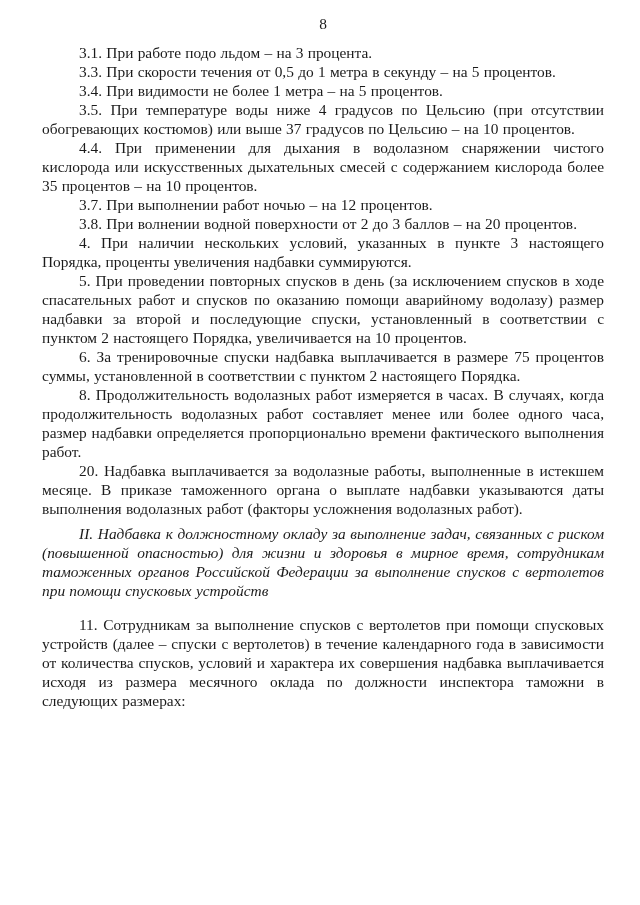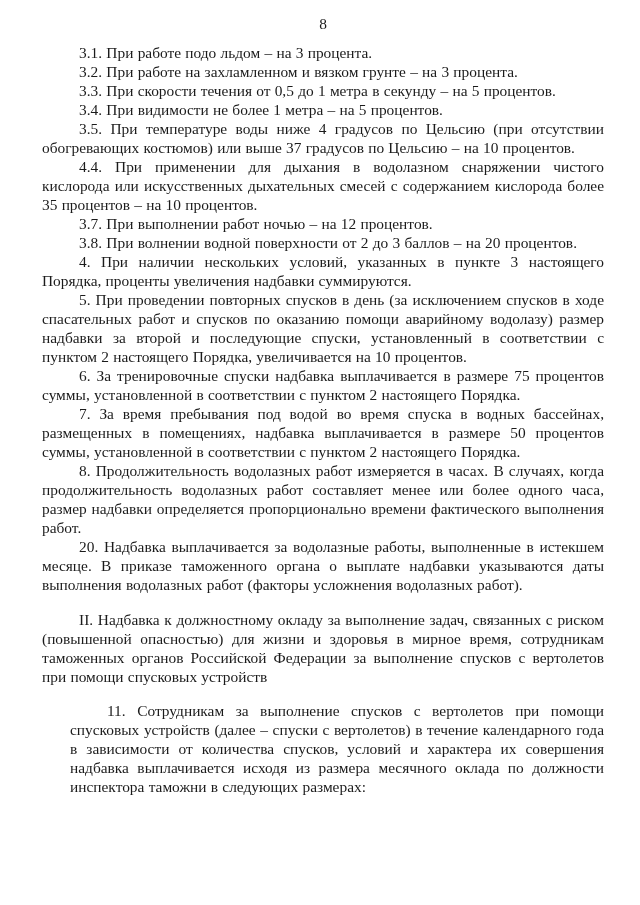--- a/index.html
+++ b/index.html
@@ -24,44 +24,42 @@
     text-align: center;
     margin: 0 0 10px 0;
   }
   p.para {
     margin: 0;
     text-indent: 37px;
     text-align: justify;
     word-spacing: 0.4px;
   }
   p.section-heading {
-    margin-top: 16px;
+    margin-top: 6px;
+    font-style: italic;
   }
   p.gap-before {
     margin-top: 15px;
-    margin-left: 28px;
   }
 </style>
 </head>
 <body>
 
 <div class="page">
   <div class="page-number">8</div>
 
   <div>
     <p class="para">3.1. При работе подо льдом – на 3 процента.</p>
-    <p class="para">3.2. При работе на захламленном и вязком грунте – на 3 процента.</p>
     <p class="para">3.3. При скорости течения от 0,5 до 1 метра в секунду – на 5 процентов.</p>
     <p class="para">3.4. При видимости не более 1 метра – на 5 процентов.</p>
     <p class="para">3.5. При температуре воды ниже 4 градусов по Цельсию (при отсутствии обогревающих костюмов) или выше 37 градусов по Цельсию – на 10 процентов.</p>
     <p class="para">4.4. При применении для дыхания в водолазном снаряжении чистого кислорода или искусственных дыхательных смесей с содержанием кислорода более 35 процентов – на 10 процентов.</p>
     <p class="para">3.7. При выполнении работ ночью – на 12 процентов.</p>
     <p class="para">3.8. При волнении водной поверхности от 2 до 3 баллов – на 20 процентов.</p>
     <p class="para">4. При наличии нескольких условий, указанных в пункте 3 настоящего Порядка, проценты увеличения надбавки суммируются.</p>
     <p class="para">5. При проведении повторных спусков в день (за исключением спусков в ходе спасательных работ и спусков по оказанию помощи аварийному водолазу) размер надбавки за второй и последующие спуски, установленный в соответствии с пунктом 2 настоящего Порядка, увеличивается на 10 процентов.</p>
     <p class="para">6. За тренировочные спуски надбавка выплачивается в размере 75 процентов суммы, установленной в соответствии с пунктом 2 настоящего Порядка.</p>
-    <p class="para">7. За время пребывания под водой во время спуска в водных бассейнах, размещенных в помещениях, надбавка выплачивается в размере 50 процентов суммы, установленной в соответствии с пунктом 2 настоящего Порядка.</p>
     <p class="para">8. Продолжительность водолазных работ измеряется в часах. В случаях, когда продолжительность водолазных работ составляет менее или более одного часа, размер надбавки определяется пропорционально времени фактического выполнения работ.</p>
     <p class="para">20. Надбавка выплачивается за водолазные работы, выполненные в истекшем месяце. В приказе таможенного органа о выплате надбавки указываются даты выполнения водолазных работ (факторы усложнения водолазных работ).</p>
     <p class="para section-heading">II. Надбавка к должностному окладу за выполнение задач, связанных с риском (повышенной опасностью) для жизни и здоровья в мирное время, сотрудникам таможенных органов Российской Федерации за выполнение спусков с вертолетов при помощи спусковых устройств</p>
     <p class="para gap-before">11. Сотрудникам за выполнение спусков с вертолетов при помощи спусковых устройств (далее – спуски с вертолетов) в течение календарного года в зависимости от количества спусков, условий и характера их совершения надбавка выплачивается исходя из размера месячного оклада по должности инспектора таможни в следующих размерах:</p>
   </div>
 </div>
 
 </body></html>

